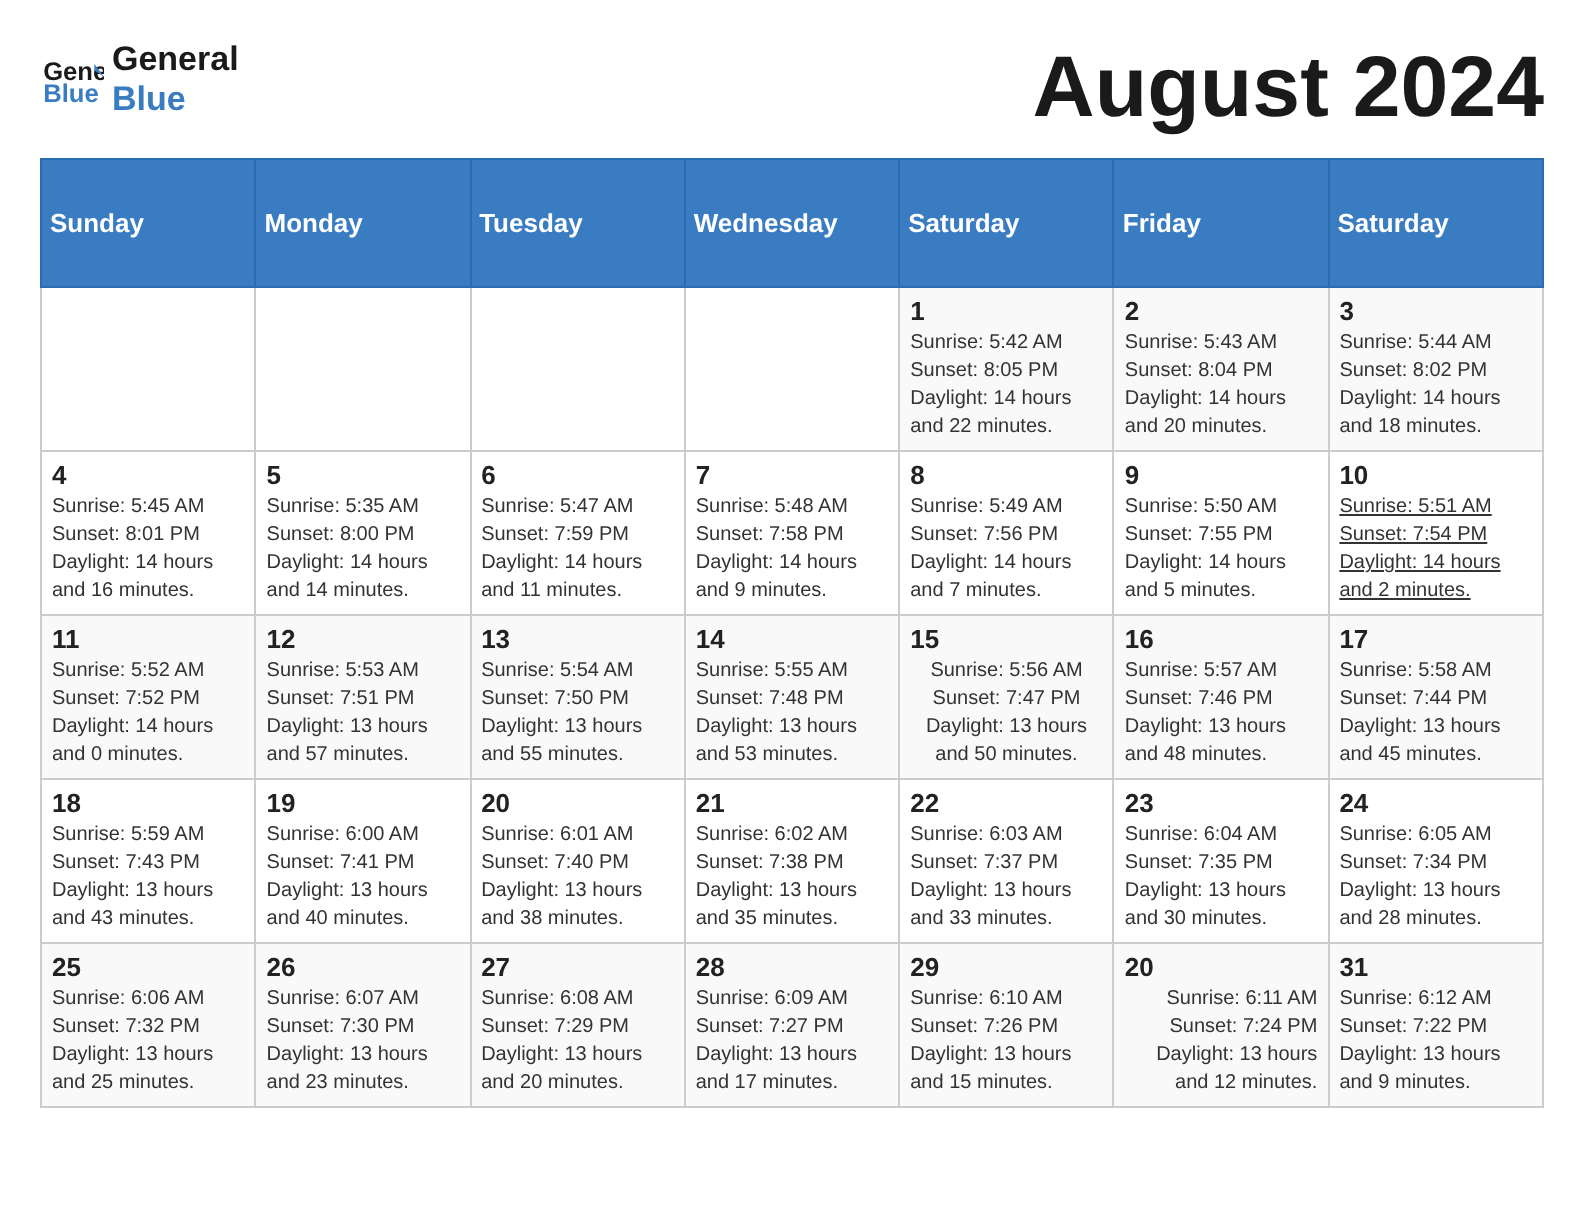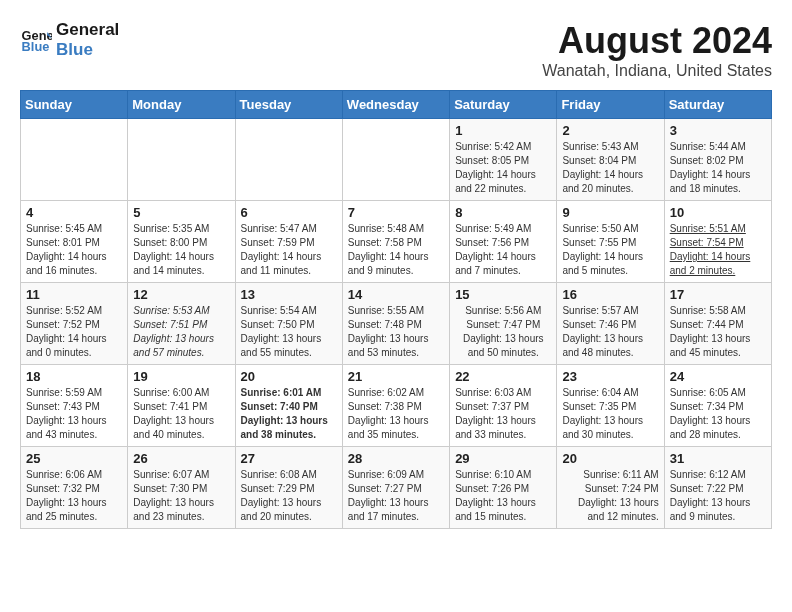--- a/index.html
+++ b/index.html
@@ -22,37 +22,37 @@
       gap: 4px;
     }
     .logo-icon {
       width: 32px;
       height: 32px;
     }
     .title-section {
       text-align: right;
     }
     .month-title {
-      font-size: 36px;
+      font-size: 43px;
       font-weight: bold;
       color: #1a1a1a;
     }
     .location-title {
       font-size: 16px;
       color: #444;
     }
     table {
       width: 100%;
       border-collapse: collapse;
       font-size: 11px;
     }
     thead tr th {
       background-color: #3a7cc1;
       color: #fff;
-      padding: 6px 4px;
+      padding: 24px 4px;
       text-align: left;
       font-size: 13px;
       font-weight: bold;
       border: 1px solid #2a6cb1;
     }
     tbody tr td {
       border: 1px solid #ccc;
       padding: 4px 5px;
       vertical-align: top;
       width: calc(100%/7);
@@ -88,21 +88,20 @@
       <text x="2" y="34" font-size="16" font-weight="bold" fill="#3a7cc1">Blue</text>
       <polygon points="34,10 40,18 34,14" fill="#3a7cc1"></polygon>
     </svg>
     <div style="line-height:1.2;">
       <div style="font-size:17px;font-weight:bold;color:#1a1a1a;">General</div>
       <div style="font-size:17px;font-weight:bold;color:#3a7cc1;">Blue</div>
     </div>
   </div>
   <div class="title-section">
     <div class="month-title">August 2024</div>
-    <div class="location-title">Wanatah, Indiana, United States</div>
   </div>
 </div>
 
 <table>
   <thead>
     <tr>
     <th>Sunday</th>
         <th>Monday</th>
         <th>Tuesday</th>
         <th>Wednesday</th>
@@ -193,21 +192,21 @@
       <tr>
         <td>
           <span class="day-number">11</span>
           <div class="day-info" style="white-space: pre-line;">Sunrise: 5:52 AM
 Sunset: 7:52 PM
 Daylight: 14 hours
 and 0 minutes.</div>
         </td>
         <td>
           <span class="day-number">12</span>
-          <div class="day-info" style="white-space: pre-line; font-style: italic;">Sunrise: 5:53 AM
+          <div class="day-info" style="white-space: pre-line;">Sunrise: 5:53 AM
 Sunset: 7:51 PM
 Daylight: 13 hours
 and 57 minutes.</div>
         </td>
         <td>
           <span class="day-number">13</span>
           <div class="day-info" style="white-space: pre-line;">Sunrise: 5:54 AM
 Sunset: 7:50 PM
 Daylight: 13 hours
 and 55 minutes.</div>
@@ -251,21 +250,21 @@
         </td>
         <td>
           <span class="day-number">19</span>
           <div class="day-info" style="white-space: pre-line;">Sunrise: 6:00 AM
 Sunset: 7:41 PM
 Daylight: 13 hours
 and 40 minutes.</div>
         </td>
         <td>
           <span class="day-number">20</span>
-          <div class="day-info" style="white-space: pre-line; font-weight: bold;">Sunrise: 6:01 AM
+          <div class="day-info" style="white-space: pre-line;">Sunrise: 6:01 AM
 Sunset: 7:40 PM
 Daylight: 13 hours
 and 38 minutes.</div>
         </td>
         <td>
           <span class="day-number">21</span>
           <div class="day-info" style="white-space: pre-line;">Sunrise: 6:02 AM
 Sunset: 7:38 PM
 Daylight: 13 hours
 and 35 minutes.</div>

